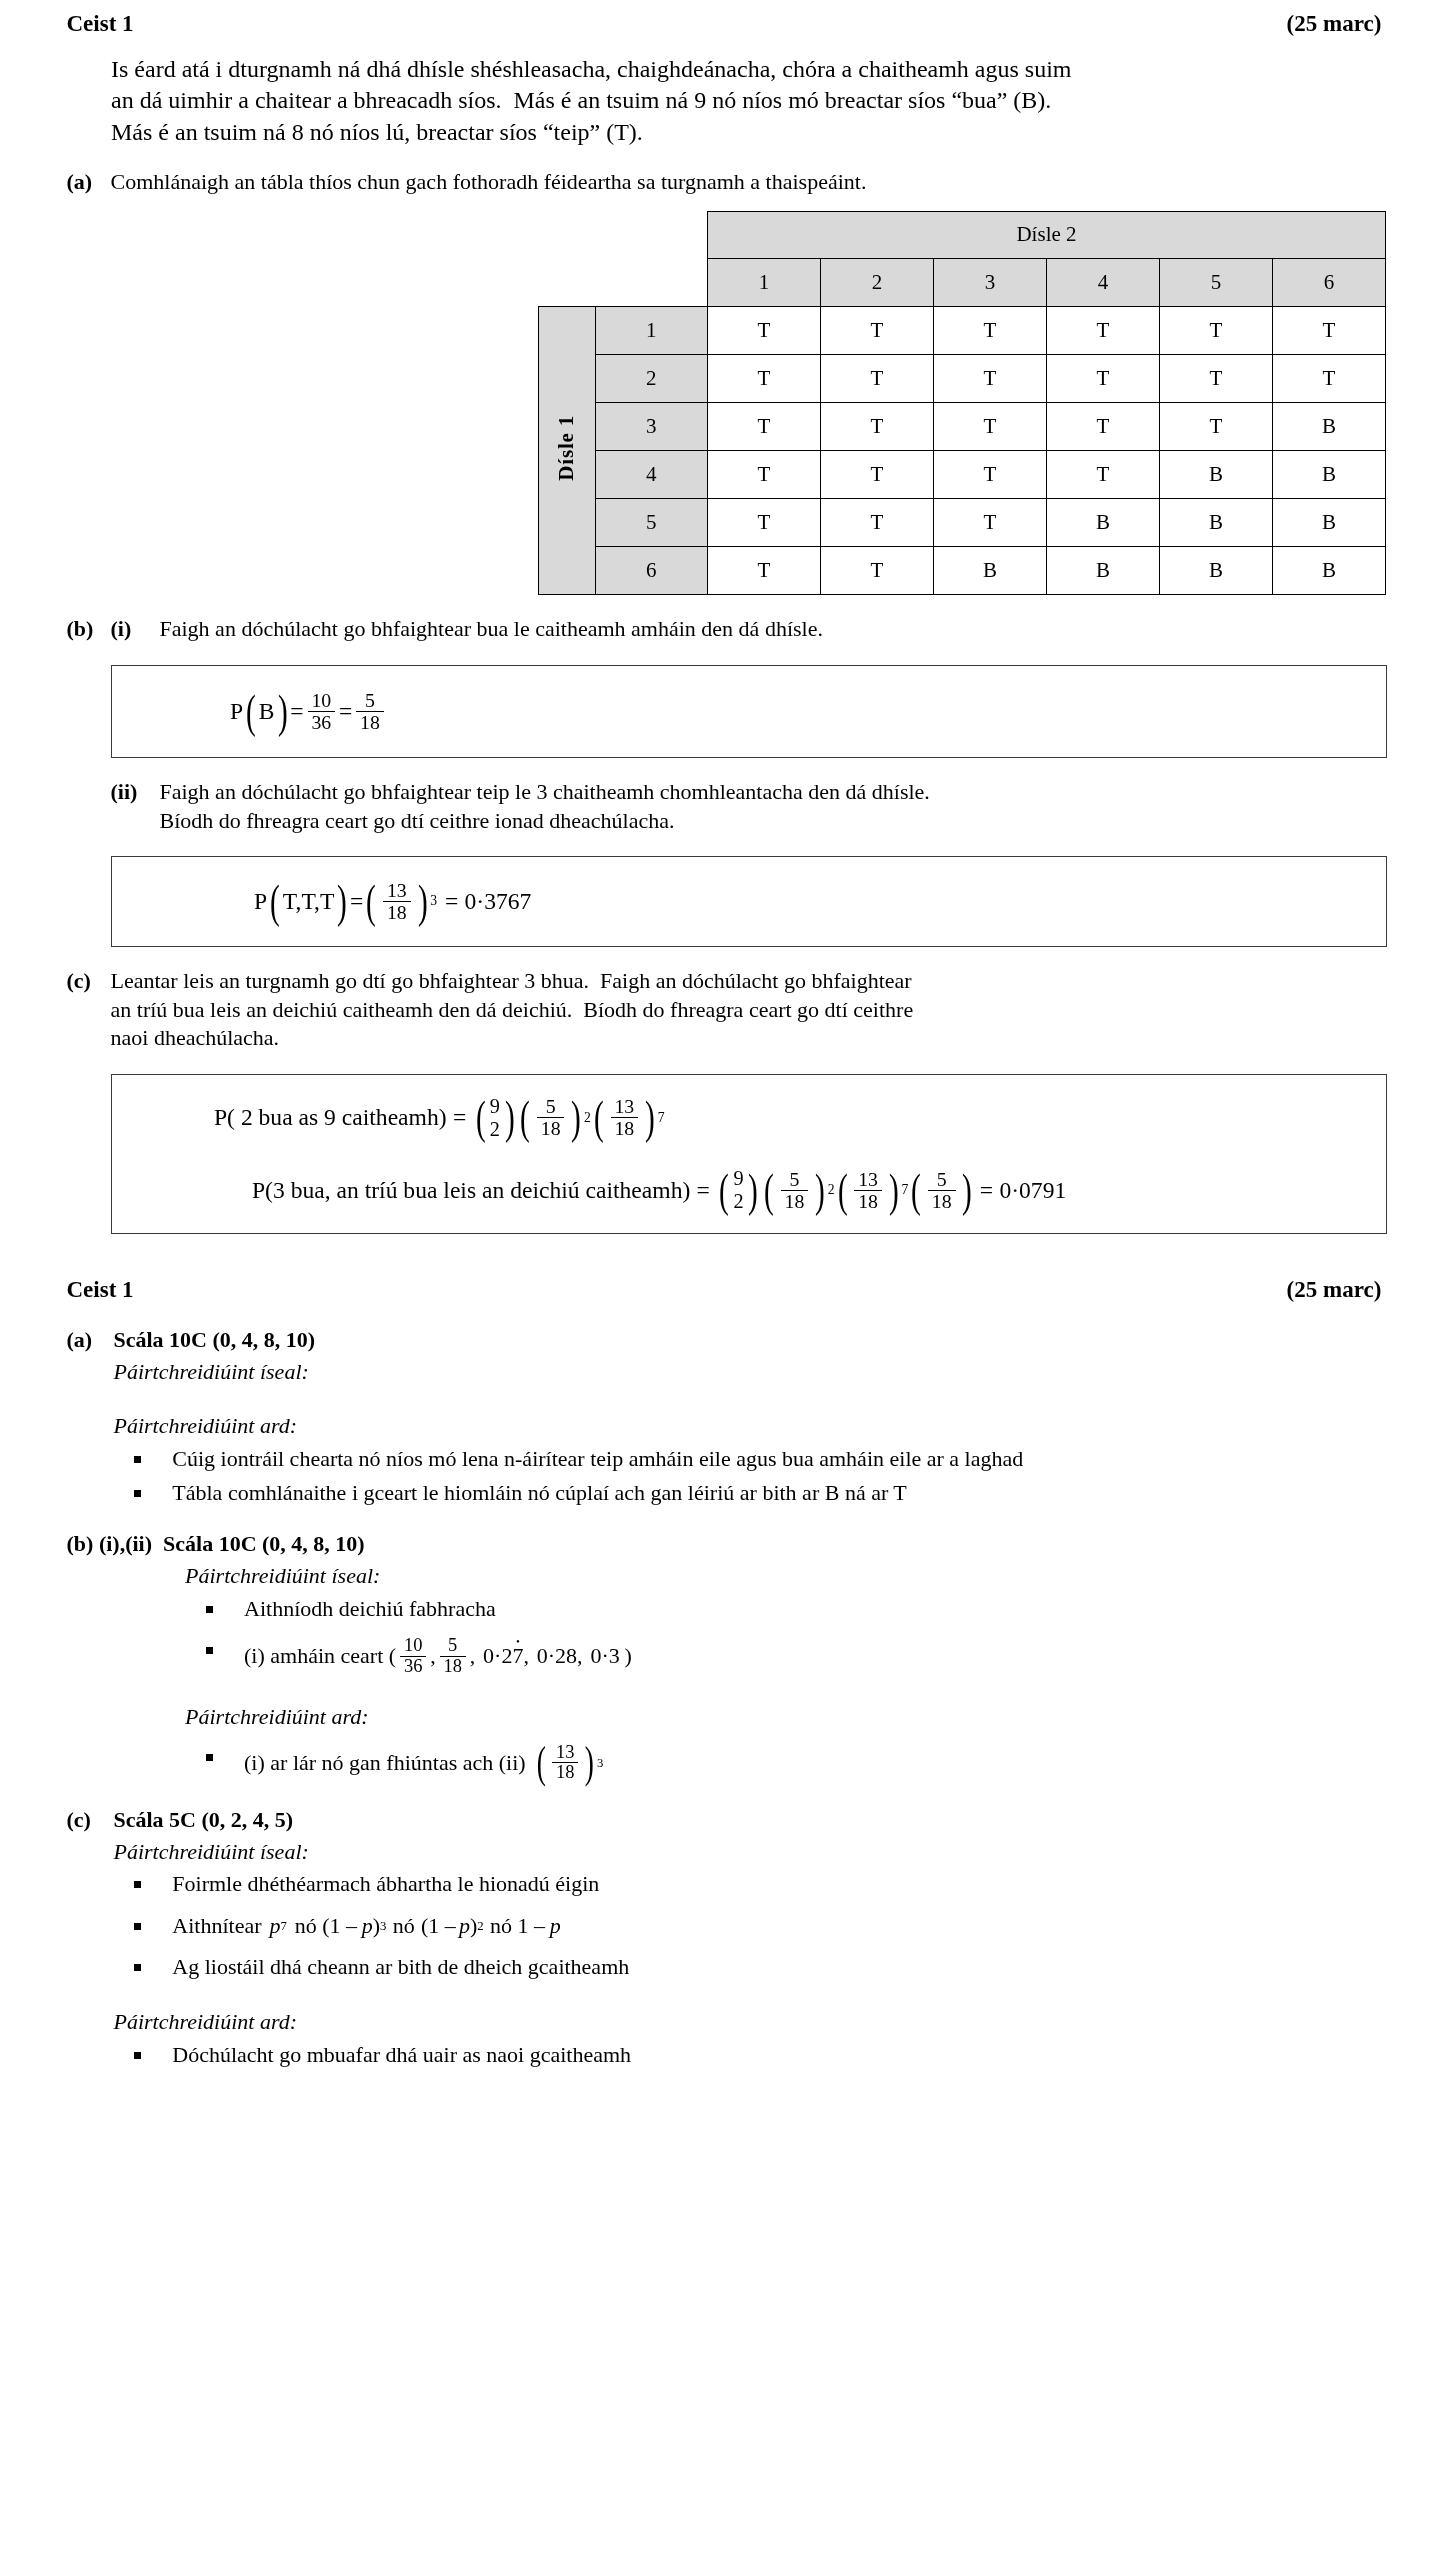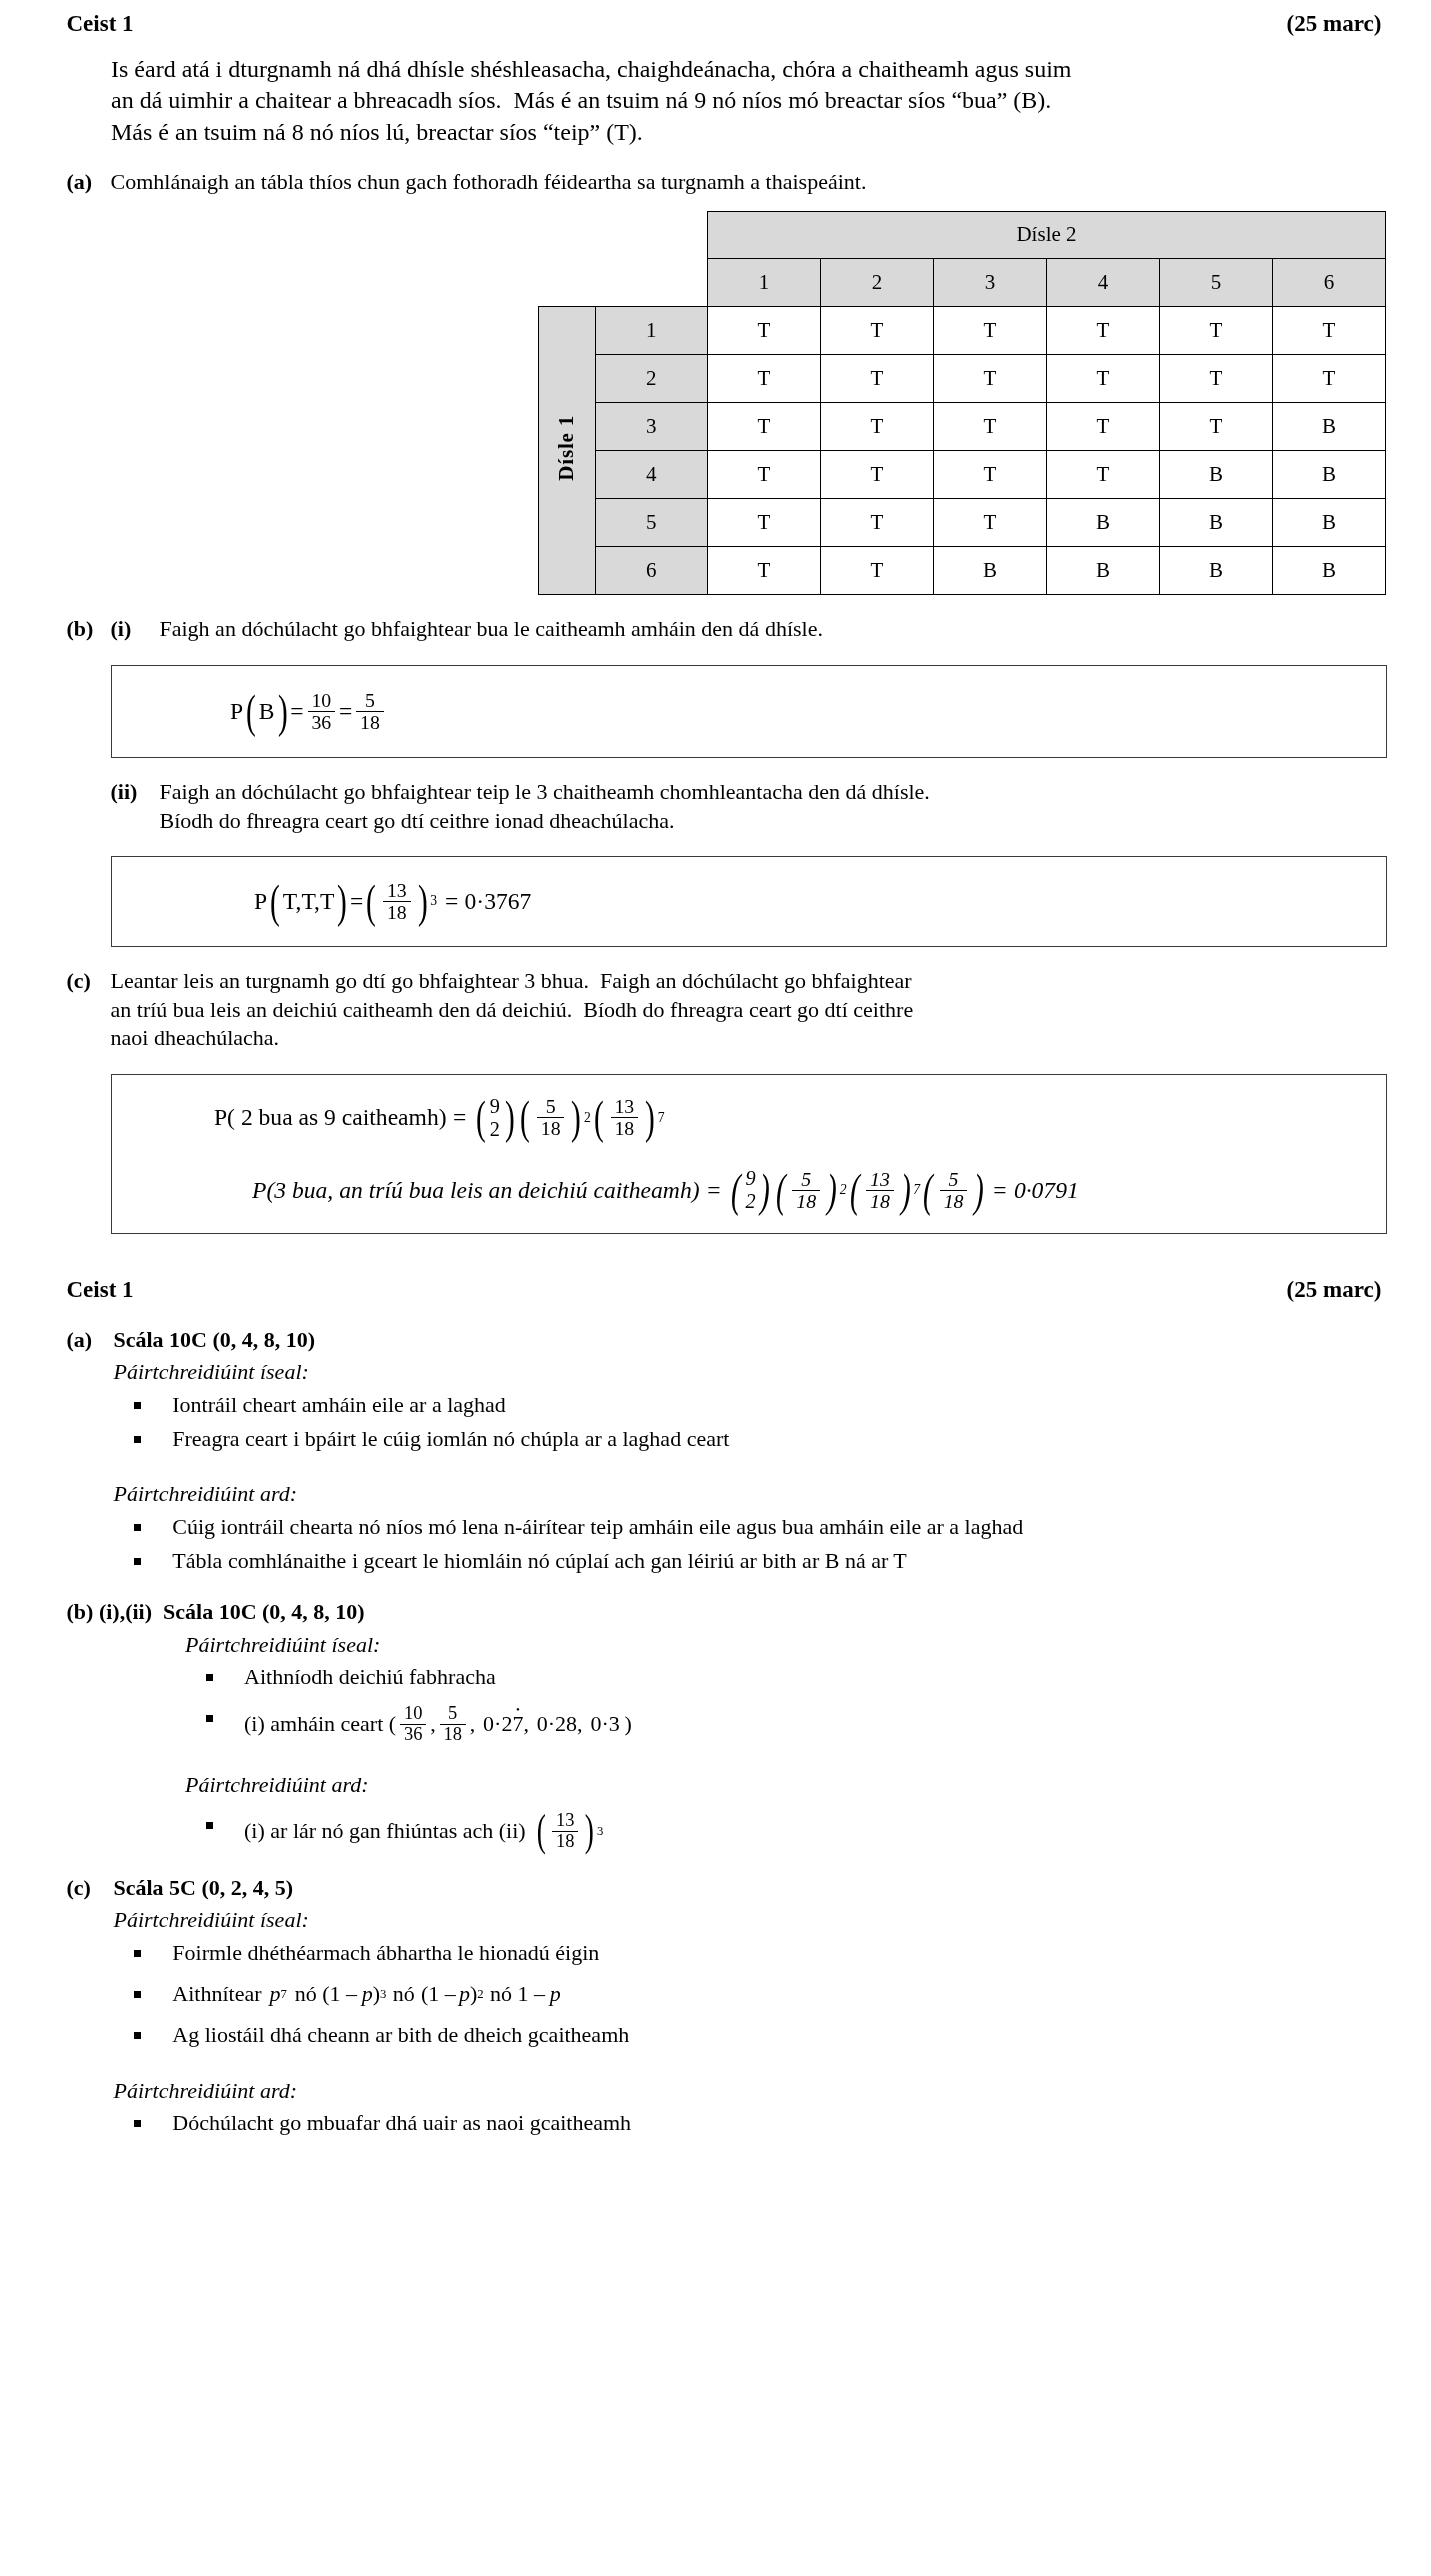--- a/index.html
+++ b/index.html
@@ -130,21 +130,21 @@
   .ansbox.b1 { min-height: 93px; padding-left: 118px; }
   .ansbox.b2 { min-height: 91px; padding-left: 142px; }
   .ansbox.c  { min-height: 158px; padding-left: 102px; }
   .ansline {
     font-size: 23.6px;
     display: flex;
     align-items: center;
     flex-wrap: nowrap;
   }
   .ansline + .ansline { margin-top: 27px; }
-  .ansbox.c .ansline:nth-child(2) { padding-left: 38px; font-style: italic; }
+  .ansbox.c .ansline:nth-child(2) { padding-left: 38px; }
 
   
   .frac {
     display: inline-flex;
     flex-direction: column;
     align-items: center;
     vertical-align: middle;
     margin: 0 3.9px;
     line-height: 1.06;
     font-size: 0.84em;
@@ -490,24 +490,20 @@
   <div class="ms-head">
     <span class="left">Ceist 1</span>
     <span class="right">(25 marc)</span>
   </div>
 
   <div class="ms-sec">
     <span class="lbl">(a)</span>
     <span class="col">
       <div class="ms-title">Scála 10C  (0, 4, 8, 10)</div>
       <div class="ms-sub" style="margin-left:0">Páirtchreidiúint íseal:</div>
-      <ul class="ms" style="margin-left:15.8px">
-        <li>Iontráil cheart amháin eile ar a laghad</li>
-        <li>Freagra ceart i bpáirt le cúig iomlán nó chúpla ar a laghad ceart</li>
-      </ul>
       <div class="ms-sub gap" style="margin-left:0">Páirtchreidiúint ard:</div>
       <ul class="ms" style="margin-left:15.8px">
         <li>Cúig iontráil chearta nó níos mó lena n-áirítear teip amháin eile agus bua amháin eile ar a laghad</li>
         <li>Tábla comhlánaithe i gceart le hiomláin nó cúplaí ach gan léiriú ar bith ar B ná ar T</li>
       </ul>
     </span>
   </div>
 
   <div class="ms-sec">
     <span class="lblw">(b) (i),(ii)</span>

